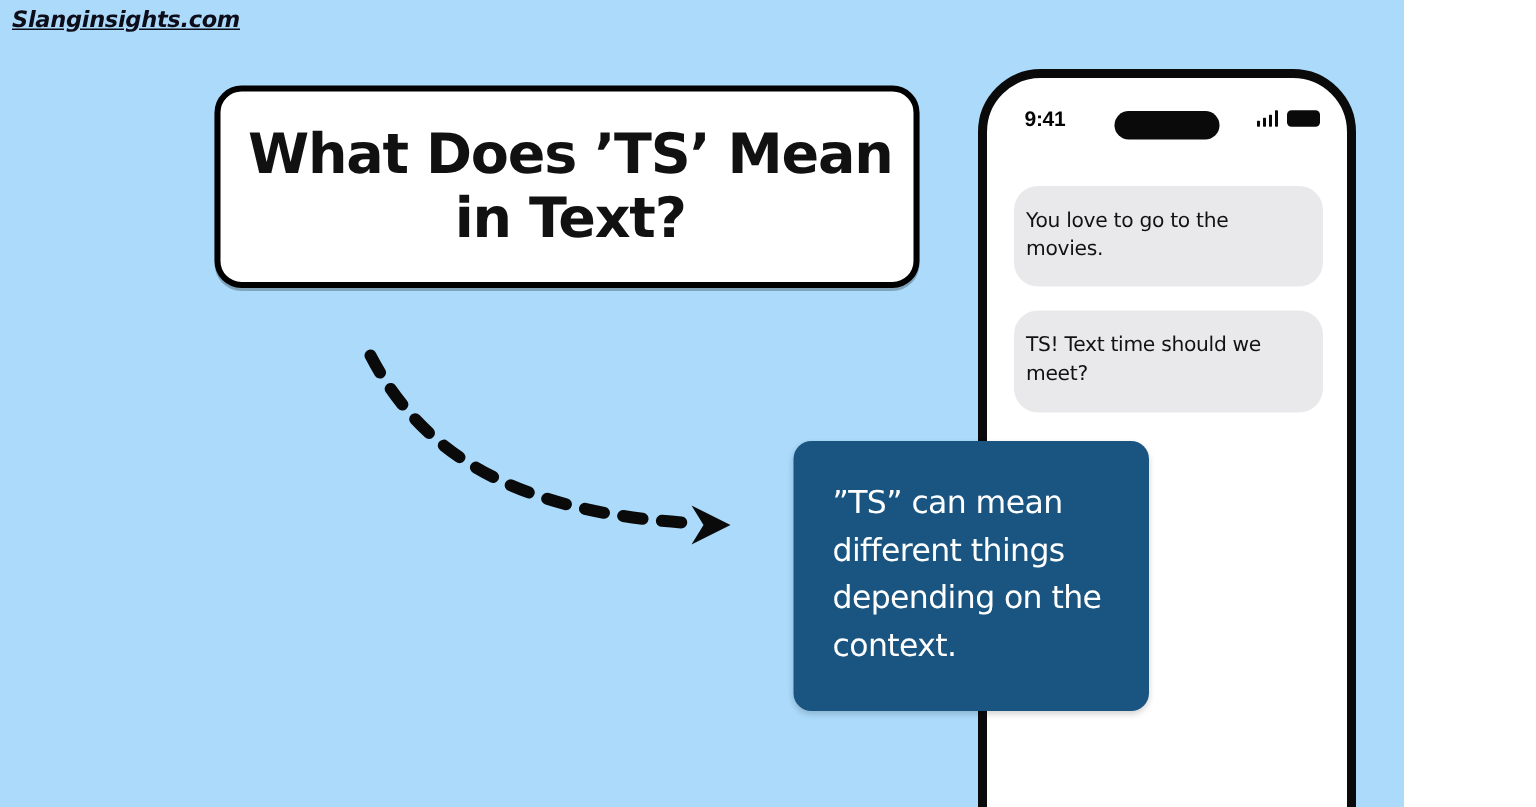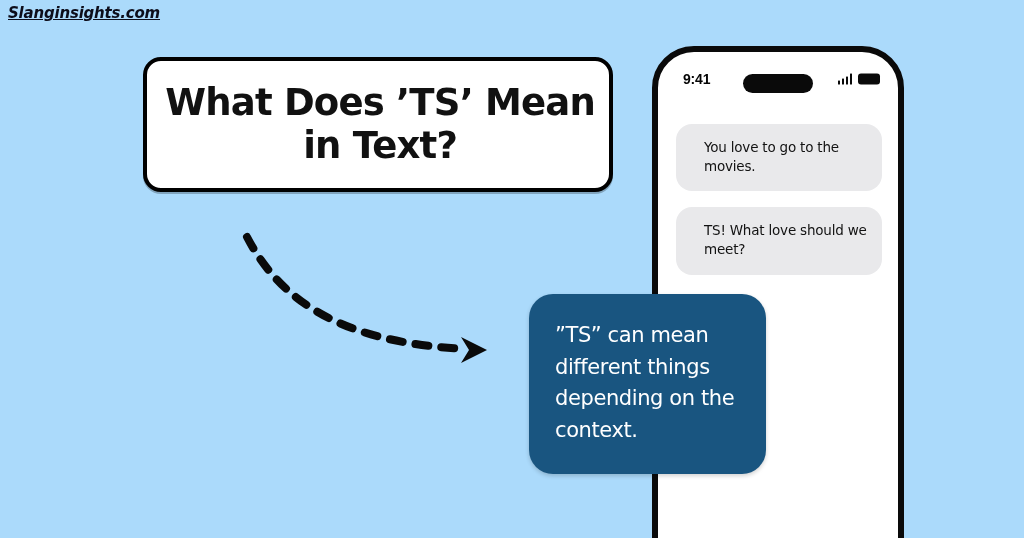--- a/index.html
+++ b/index.html
@@ -7,21 +7,21 @@
     padding: 0;
   }
   body {
     width: 1024px;
     height: 538px;
     overflow: hidden;
     font-family: "Liberation Sans", sans-serif;
   }
   #canvas {
     position: relative;
-    width: 1024px;
+    width: 936px;
     height: 538px;
     background: #abdafb;
     overflow: hidden;
   }
 
   
   #watermark {
     position: absolute;
     left: 8px;
     top: 4px;
@@ -145,38 +145,38 @@
 
   #chat {
     padding: 24px 16px 0 18px;
     display: flex;
     flex-direction: column;
     gap: 16px;
   }
   .bubble {
     background: #e9e9eb;
     border-radius: 16px;
-    padding: 14px 14px 15px 28px;
+    padding: 14px 14px 15px 8px;
     max-width: 200px;
     font-family: "DejaVu Sans", sans-serif;
     font-size: 13.5px;
     line-height: 1.42;
     color: #121212;
     letter-spacing: -0.2px;
   }
 
   
   #callout {
     position: absolute;
     left: 529px;
     top: 294px;
     width: 237px;
     box-sizing: border-box;
     background: #195580;
-    border-radius: 24px;
+    border-radius: 12px;
     padding: 26px 22px 28px 26px;
     box-shadow: 0 2px 4px rgba(0,0,0,0.18);
   }
   #callout-text {
     font-family: "DejaVu Sans", sans-serif;
     font-size: 21px;
     line-height: 1.5;
     color: #ffffff;
     letter-spacing: -0.4px;
   }
@@ -208,21 +208,21 @@
             <i></i>
             <i></i>
             <i></i>
         </span>
         <span id="battery-icon"></span>
       </div>
     </div>
 
     <div id="chat">
       <div class="bubble">You love to go to the movies.</div>
-      <div class="bubble">TS! What love should we meet?</div>
+      <div class="bubble">TS! Text time should we meet?</div>
     </div>
   </div>
 
   <div id="callout">
     <div id="callout-text">”TS” can mean different things depending on the context.</div>
   </div>
 
 </div>
 
 </body></html>

